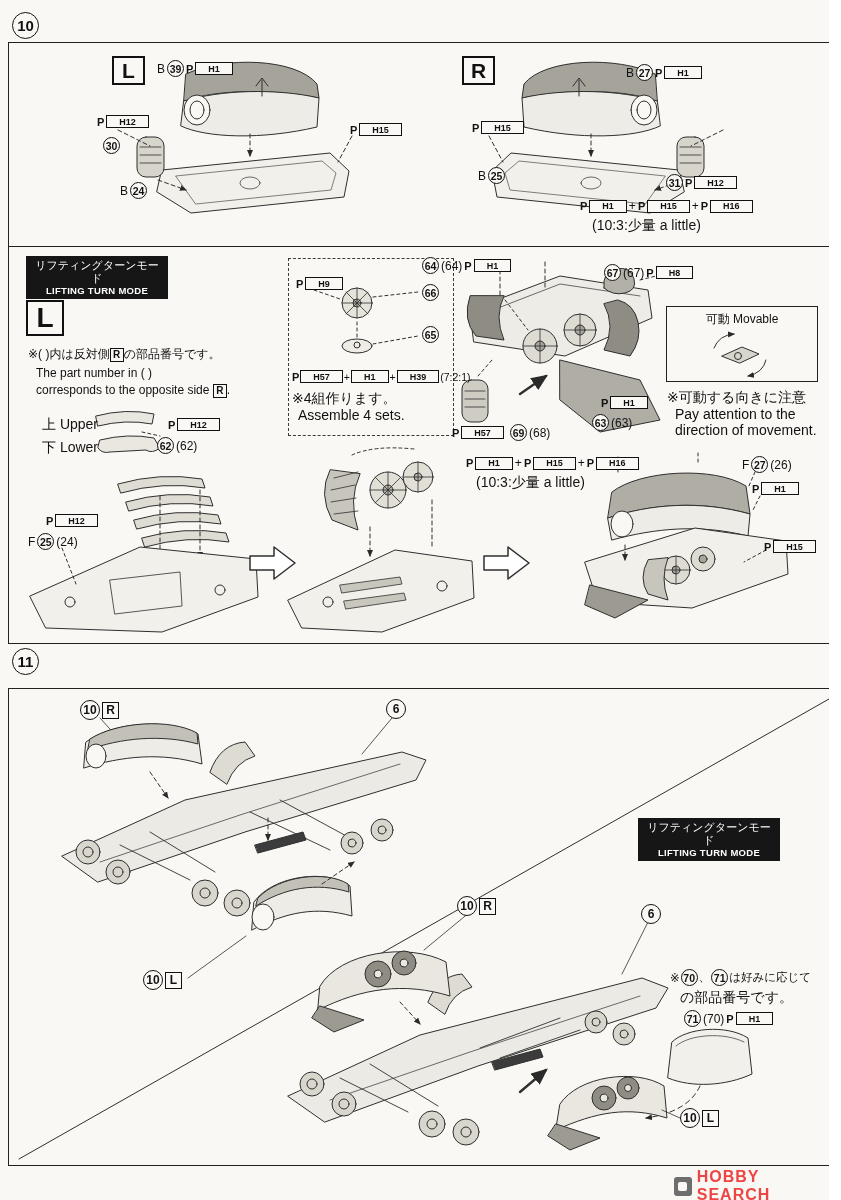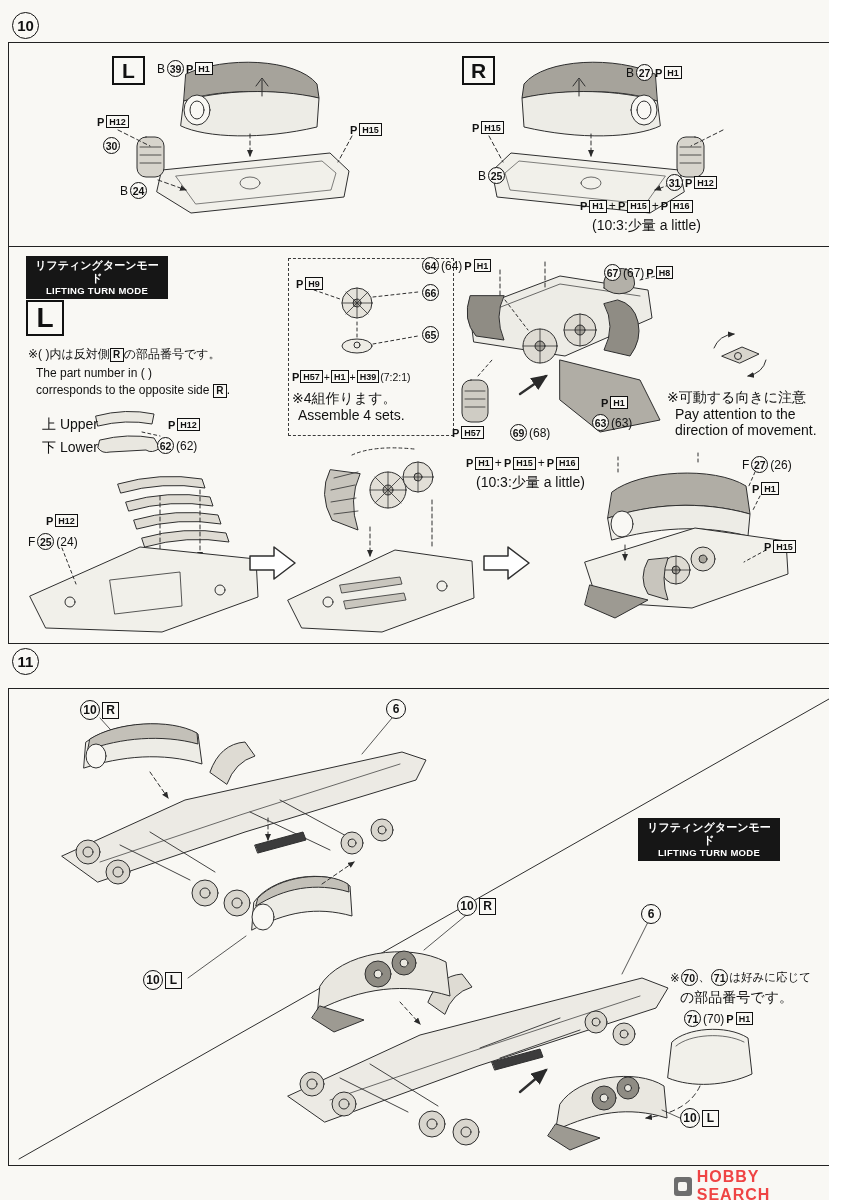--- a/index.html
+++ b/index.html
@@ -17,36 +17,36 @@
          display:flex; align-items:center; gap:2px; }
   .note { position:absolute; font-size:14px; white-space:nowrap; z-index:3; line-height:1.25; }
 
   .circ { display:inline-flex; align-items:center; justify-content:center;
           min-width:17px; height:17px; border:1.3px solid #111; border-radius:50%;
           font-size:10.5px; font-weight:bold; background:#f9f8f4; padding:0 1px; }
   .circ.med { min-width:20px; height:20px; font-size:12px; }
   .circ.big { min-width:27px; height:27px; font-size:15px; border-width:1.9px; }
 
   .pbox { display:inline-flex; align-items:center; justify-content:center;
-          border:1px solid #111; font-size:9px; font-weight:bold; padding:0 2px;
+          border:1px solid #111; font-size:9px; font-weight:bold; padding:0 12px;
           height:13px; background:#f9f8f4; }
   .psym { font-size:11px; font-weight:bold; }
 
   .sq { display:inline-flex; align-items:center; justify-content:center;
         width:17px; height:17px; border:1.5px solid #111; font-size:12px;
         font-weight:bold; background:#f9f8f4; }
   .sq.small { width:14px; height:14px; font-size:10px; border-width:1.1px; }
 
   .biglet { position:absolute; display:flex; align-items:center; justify-content:center;
             width:38px; height:36px; border:2.3px solid #111; font-size:28px;
             font-weight:bold; background:#f9f8f4; z-index:3; }
 
   .badge { position:absolute; background:#161616; color:#fff; text-align:center;
            padding:3px 6px; z-index:3; line-height:1.18; width:142px; }
-  .badge .jp { font-size:11px; font-weight:bold; display:block; }
+  .badge .jp { font-size:11px; font-weight:normal; display:block; }
   .badge .en { font-size:9.5px; font-weight:bold; display:block; letter-spacing:.3px; }
 
   .movbox { position:absolute; border:1.5px solid #222; z-index:3; text-align:center;
             font-size:12px; padding-top:4px; background:transparent; }
 
   .wm { position:absolute; display:flex; align-items:center; gap:5px; z-index:4; }
   .wm .ic { width:19px; height:19px; background:#6e6e6e; border-radius:3px;
             display:inline-flex; align-items:center; justify-content:center; }
   .wm .ic::after { content:""; width:9px; height:9px; background:#f9f8f4; border-radius:2px; }
   .wm .tx { font-size:16px; font-weight:bold; color:#ef4444; letter-spacing:1px; }
@@ -422,20 +422,23 @@
     <span class="psym">P</span>
       <span class="pbox">H1</span>
   </div>
   <div class="lbl" style="left:604px;top:264px">
     <span class="circ">67</span>
       <span>(67)</span>
     <span class="psym">P</span>
       <span class="pbox">H8</span>
   </div>
 
+  <div class="movbox" style="left:666px;top:306px;width:152px;height:76px">
+    <span>可動 Movable</span>
+  </div>
   <div class="note" style="left:667px;top:389px">※可動する向きに注意</div>
   <div class="note" style="left:675px;top:406px">Pay attention to the</div>
   <div class="note" style="left:675px;top:422px">direction of movement.</div>
 
   <div class="lbl" style="left:601px;top:396px">
     <span class="psym">P</span>
       <span class="pbox">H1</span>
   </div>
   <div class="lbl" style="left:592px;top:414px">
     <span class="circ">63</span>

